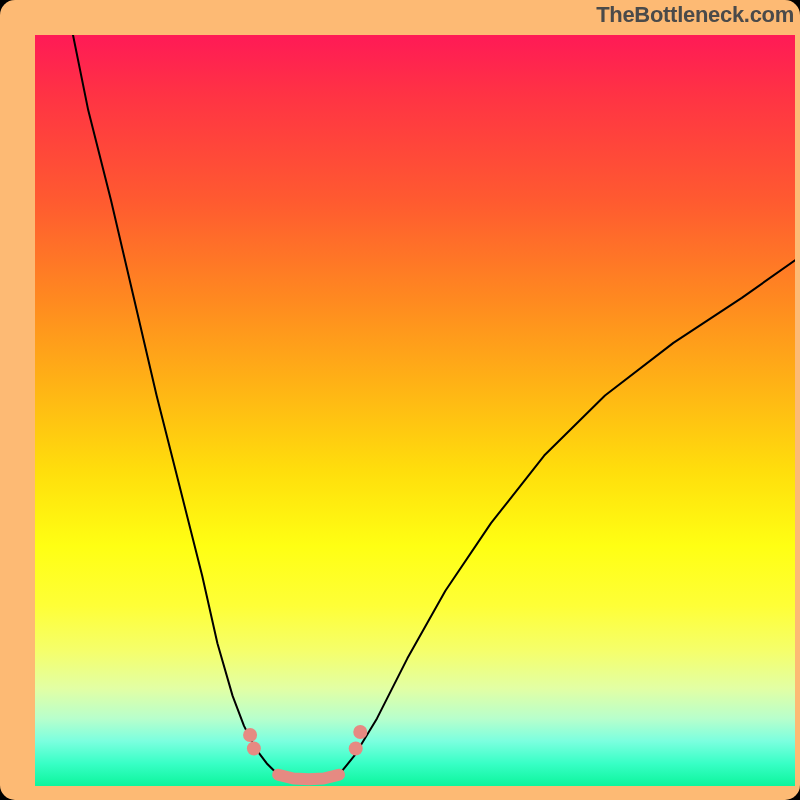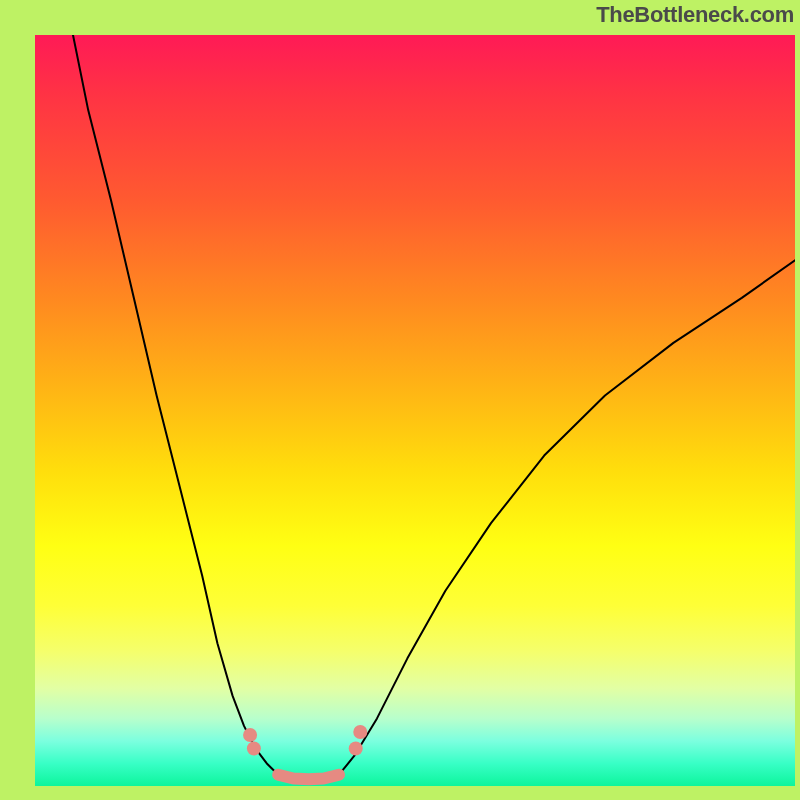--- a/index.html
+++ b/index.html
@@ -8,21 +8,22 @@
     width: 800px;
     height: 800px;
     overflow: hidden;
     background: #000;
     font-family: Arial, Helvetica, sans-serif;
   }
   .frame {
     position: relative;
     width: 800px;
     height: 800px;
-    background: #bef264;
+    background: #fdba74;
+    border-radius: 15px;
   }
   .plot-area {
     position: absolute;
     left: 35px;
     top: 35px;
     width: 760px;
     height: 751px;
     background: linear-gradient(
       to bottom,
       #ff1a56 0%,

